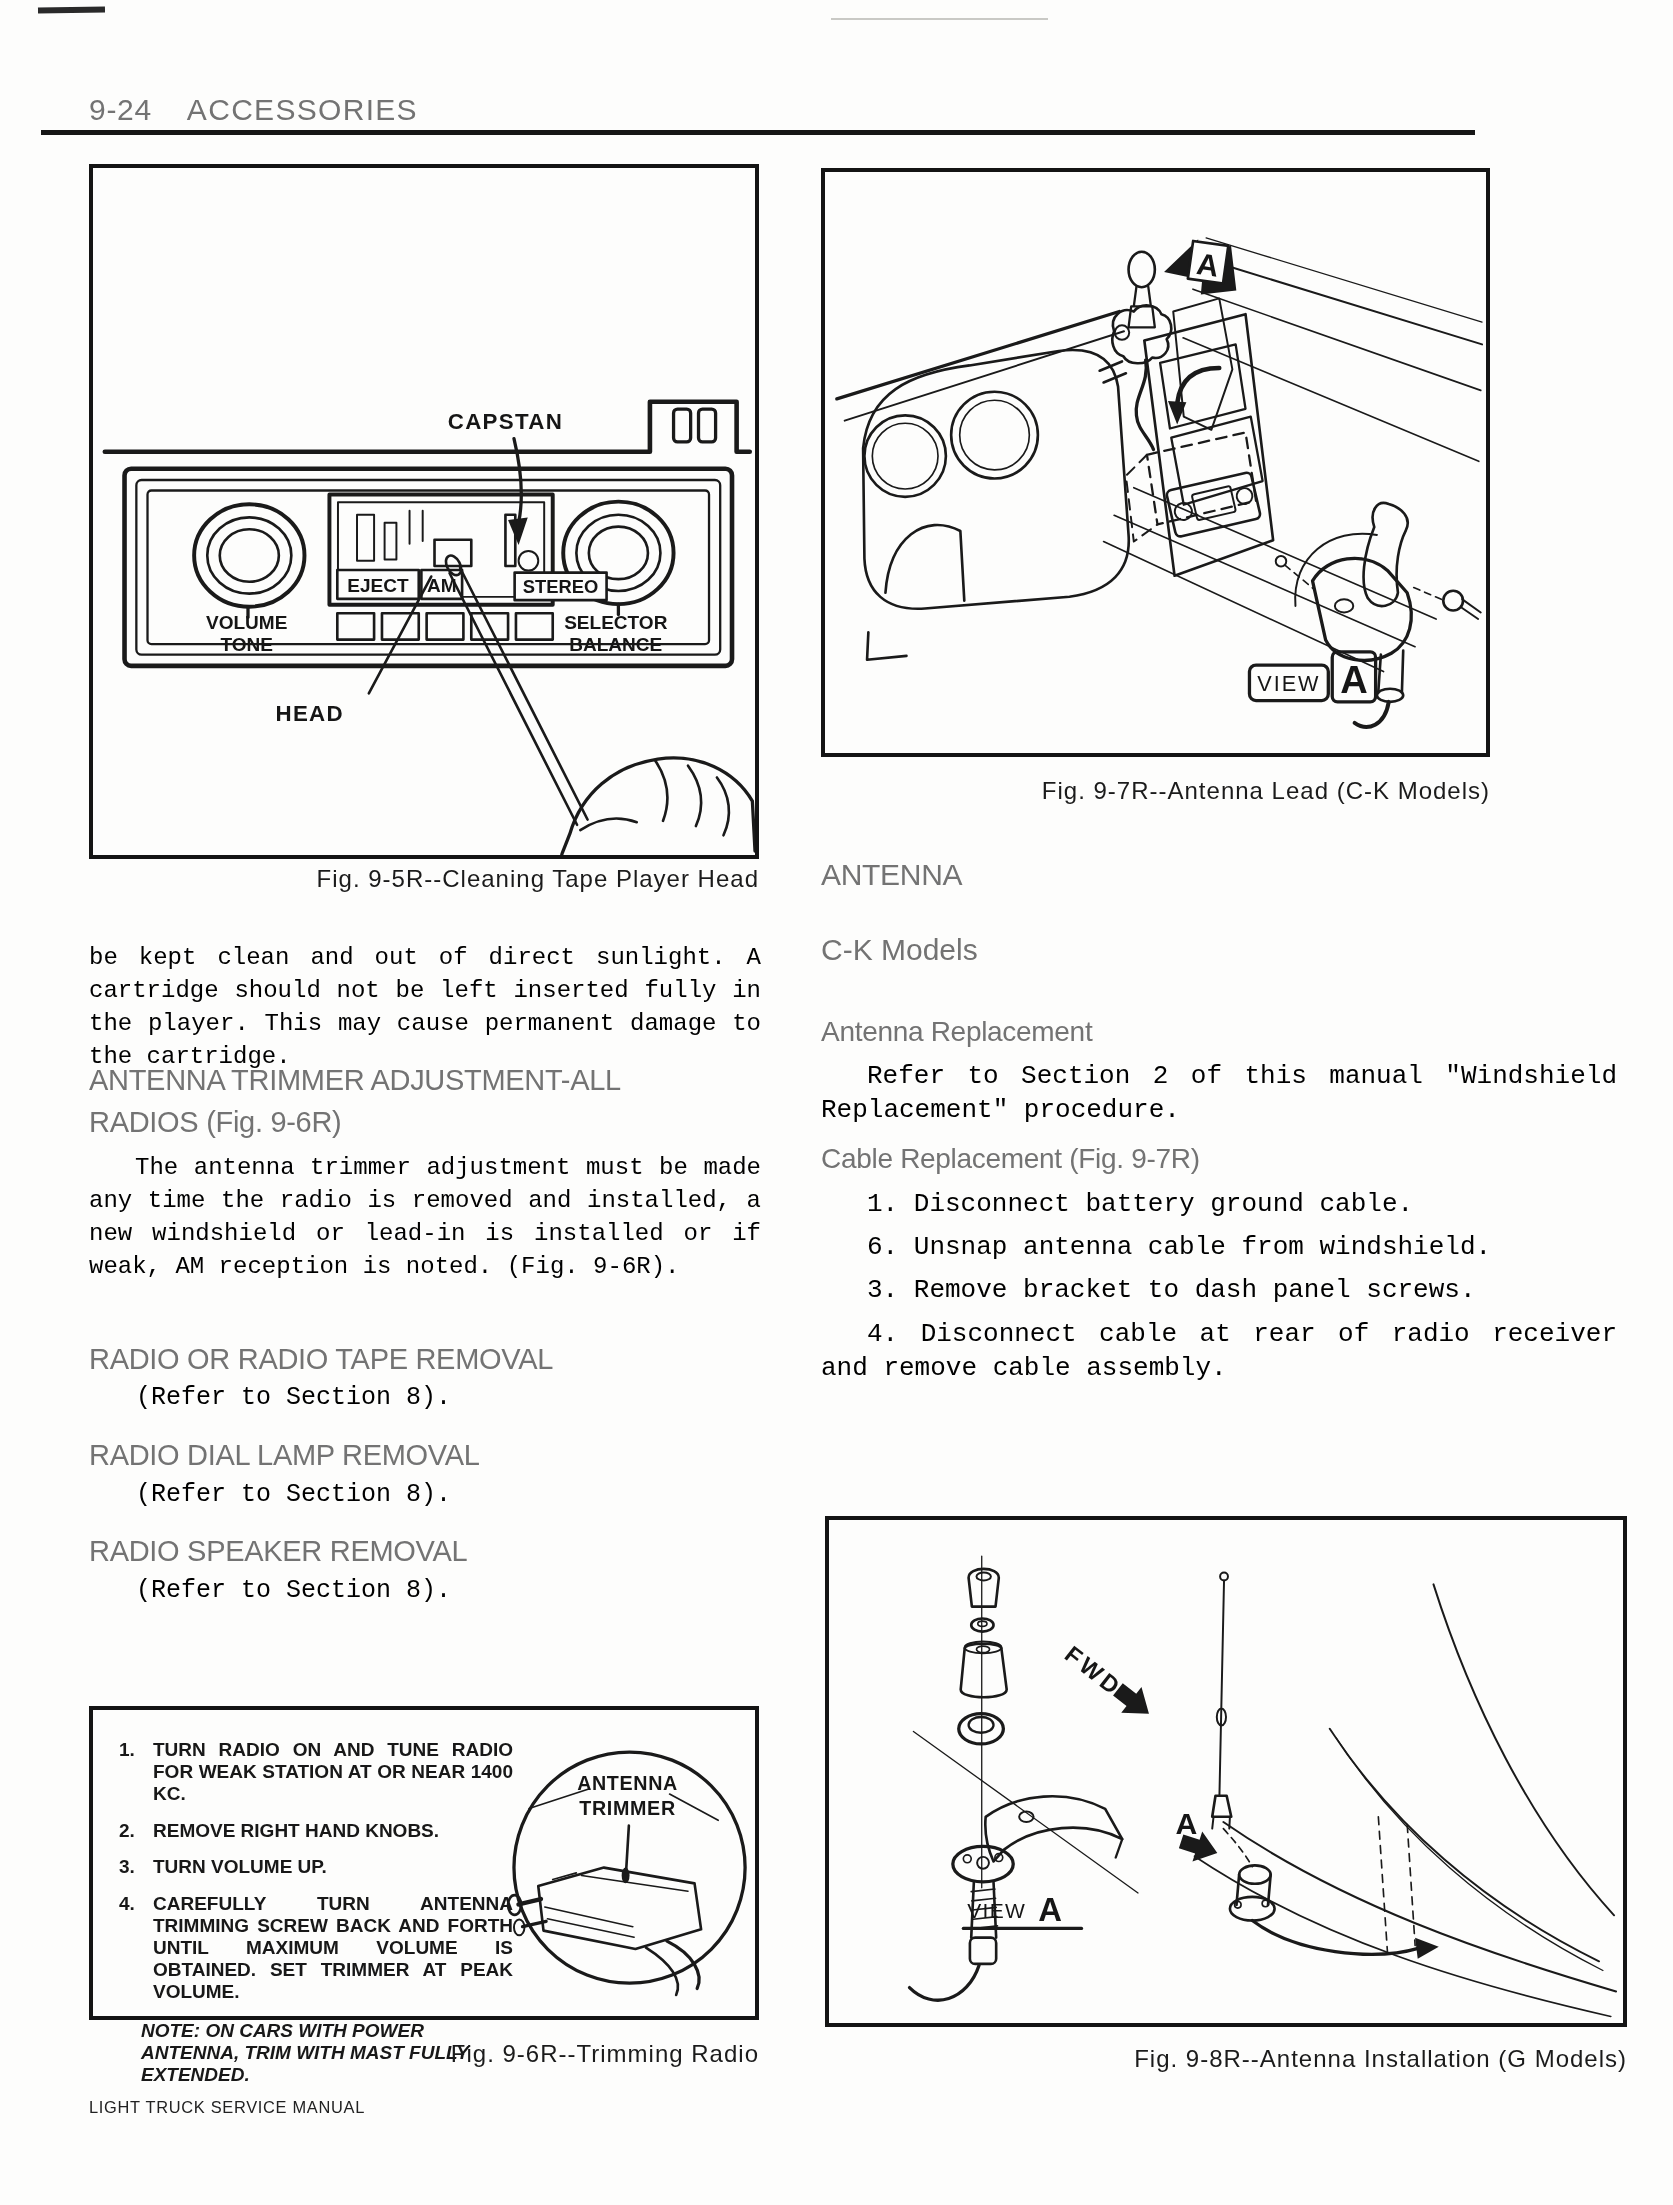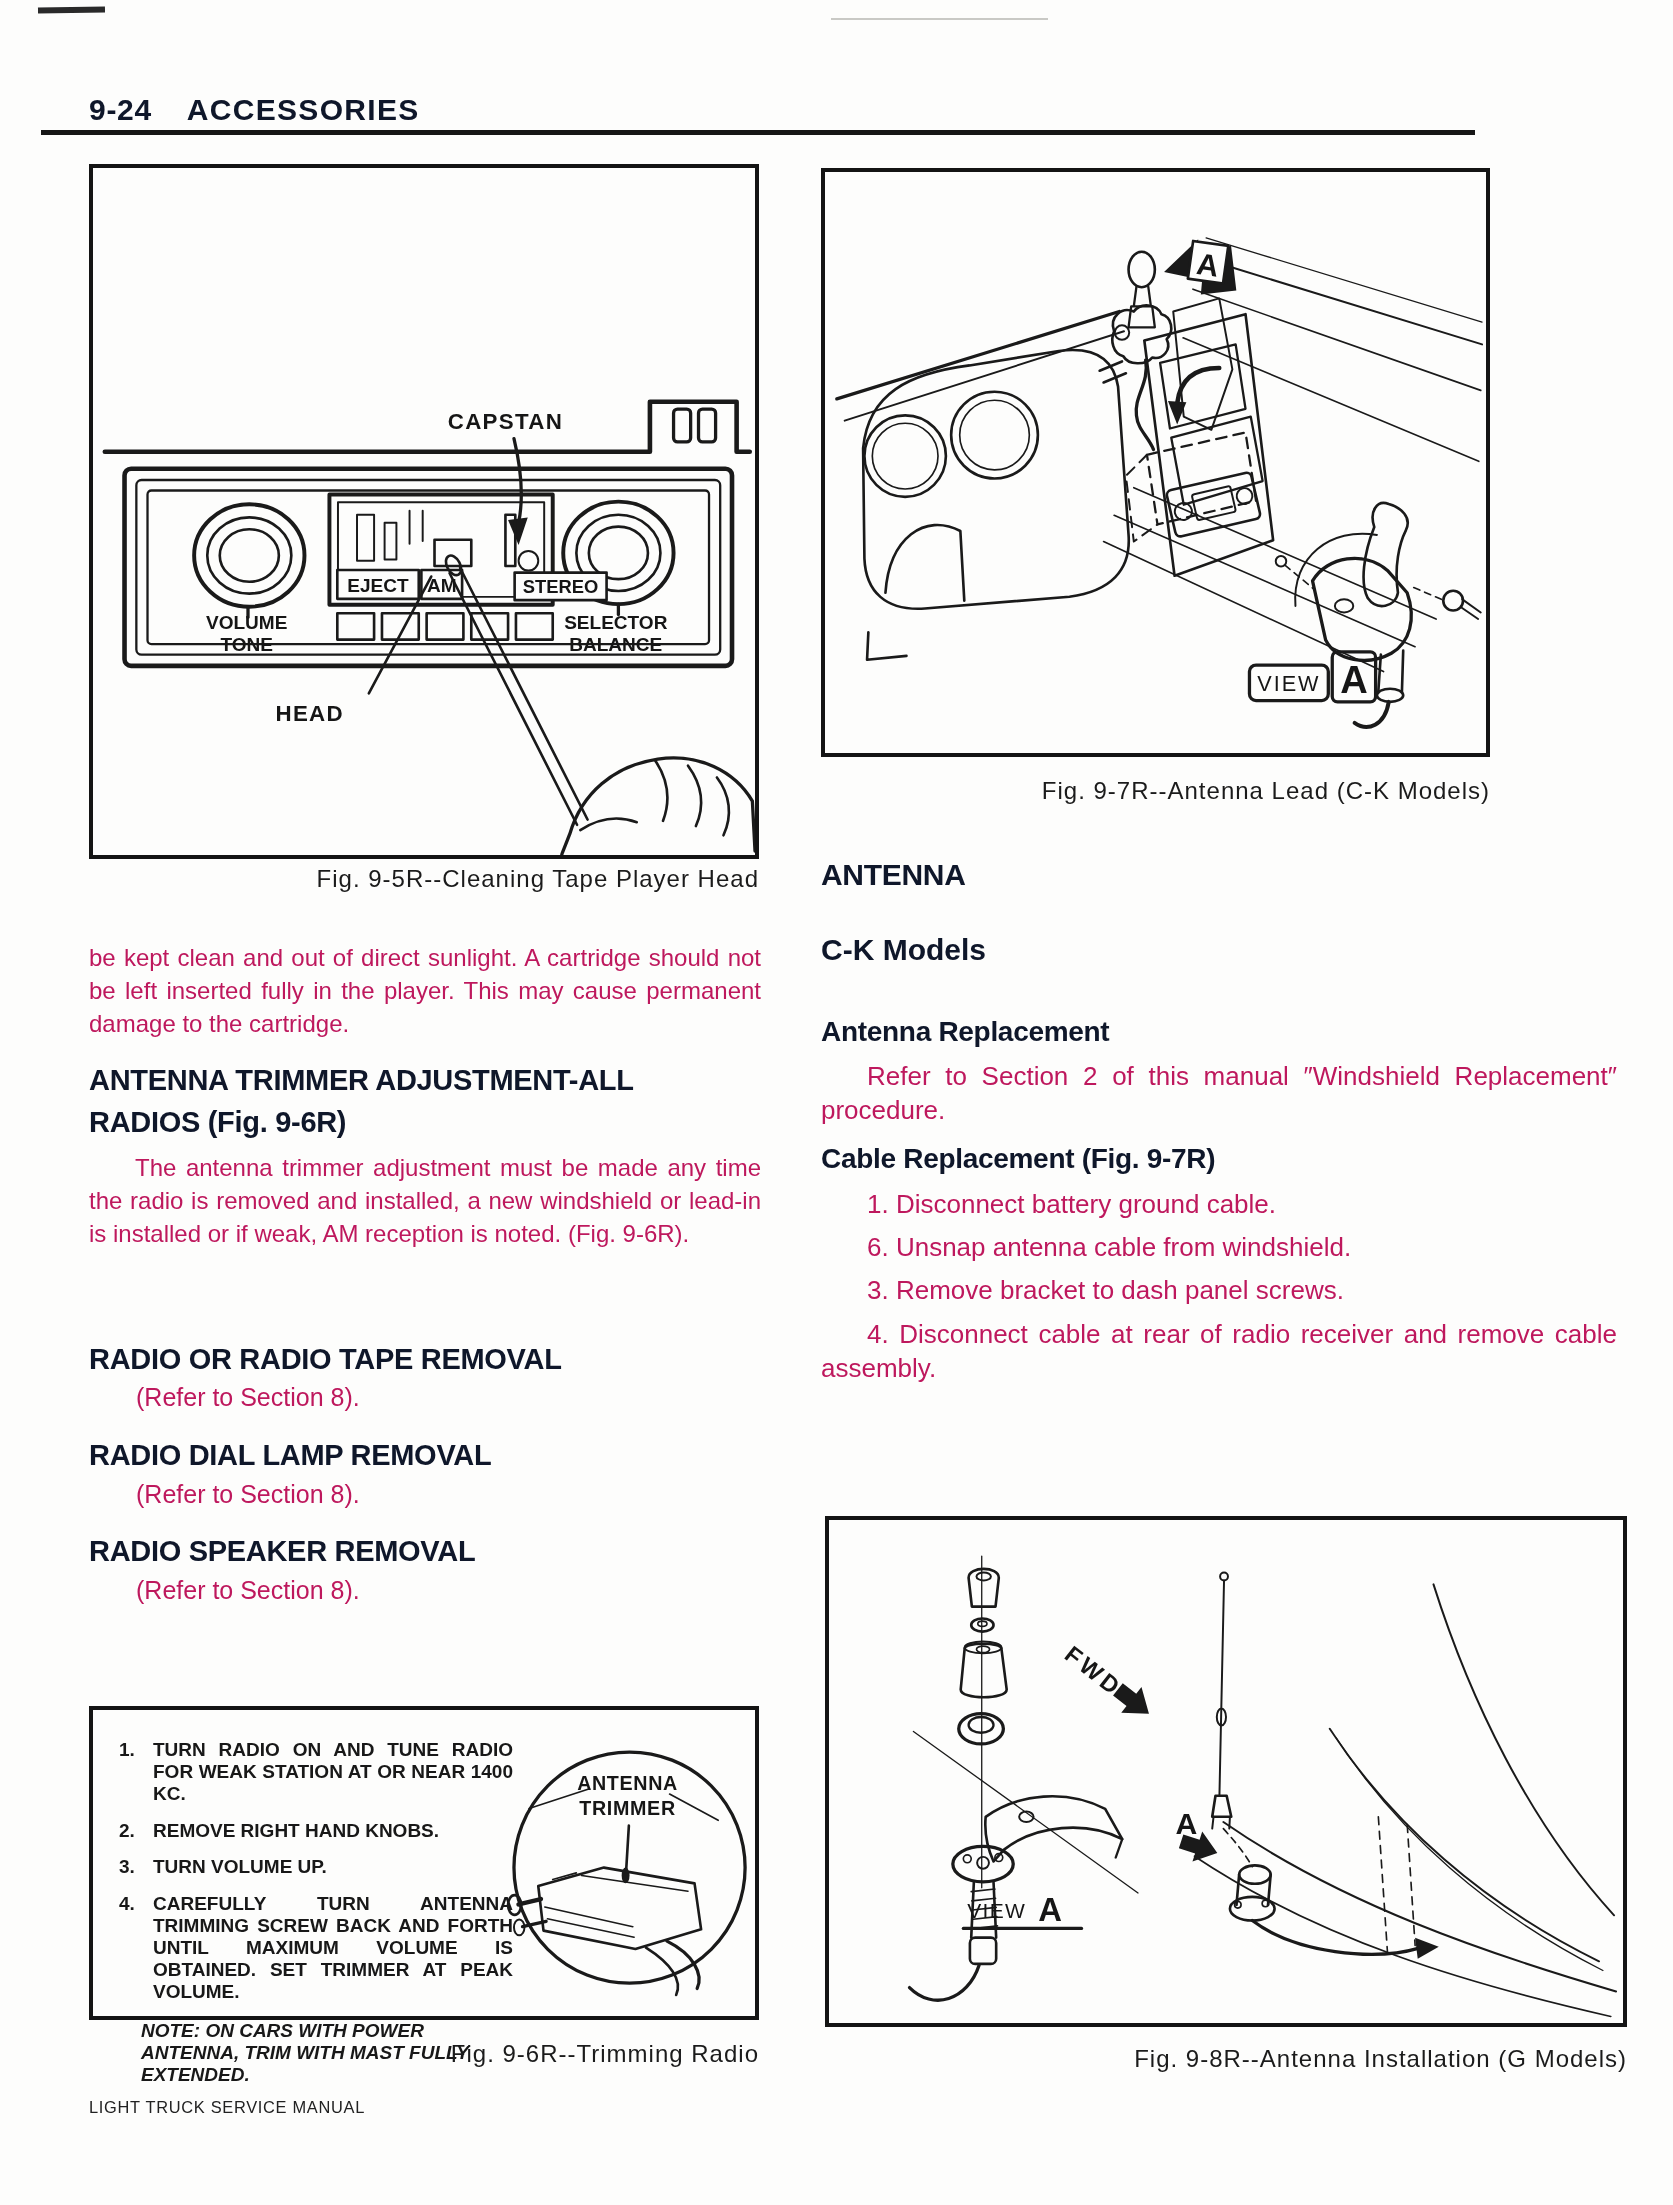--- a/index.html
+++ b/index.html
@@ -1,21 +1,21 @@
 <!DOCTYPE html>
 <html style="font-size:10.5px"><head>
 <meta charset="utf-8">
 <style>
   html,body{margin:0;padding:0;background:#ffffff;}
   .page{position:relative;width:1674px;height:2205px;background:#fdfdfc;overflow:hidden;
         color:#1a1a1a;}
   .abs{position:absolute;}
   
-  .h-sans{font-family:"Liberation Sans",sans-serif;font-weight:bold;color:#0f172a;letter-spacing:-0.3px;}
-  .serif-p{font-family:Liberation Sans, sans-serif;color:#be185d;text-align:justify;}
+  .h-sans{font-family:"Liberation Sans",sans-serif;font-weight:normal;color:#737373;letter-spacing:-0.3px;}
+  .serif-p{font-family:Liberation Mono, monospace;color:#000000;text-align:justify;}
   .caption{font-family:"Liberation Sans",sans-serif;font-size:24px;letter-spacing:1px;color:#1b1b1b;text-align:right;}
   .figbox{border:4px solid #141414;background:#fdfdfc;box-sizing:border-box;}
   .rule{background:#161616;}
   .instr{font-family:"Liberation Sans",sans-serif;font-weight:bold;font-size:19px;line-height:22px;color:#181818;}
   .instr-item{display:flex;margin-bottom:14.5px;}
   .instr-num{width:34px;flex:0 0 34px;}
   .instr-text{flex:1;text-align:justify;}
   svg text{font-family:"Liberation Sans",sans-serif;fill:#161616;}
   .footer{font-family:"Liberation Sans",sans-serif;font-size:16.4px;letter-spacing:0.7px;color:#222;}
 </style>

